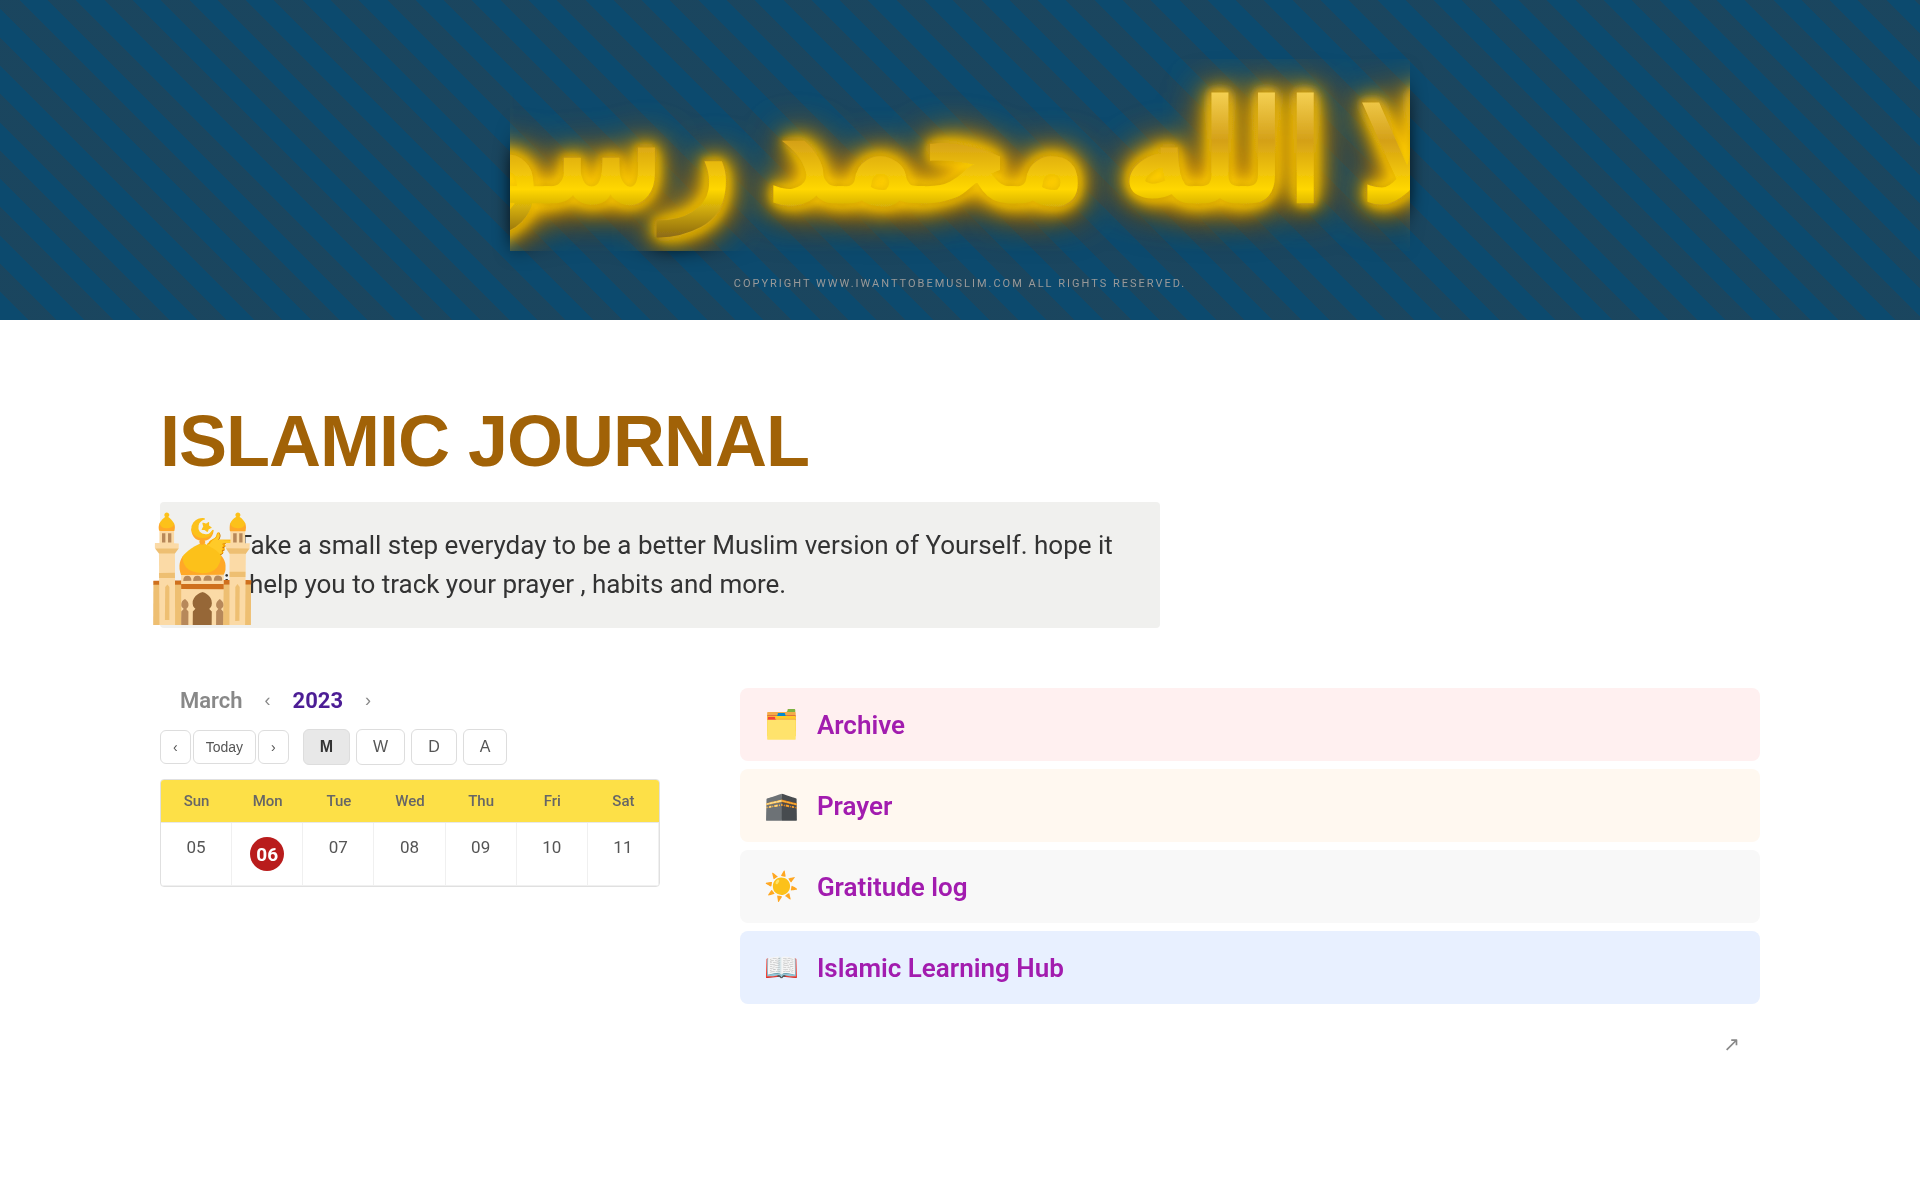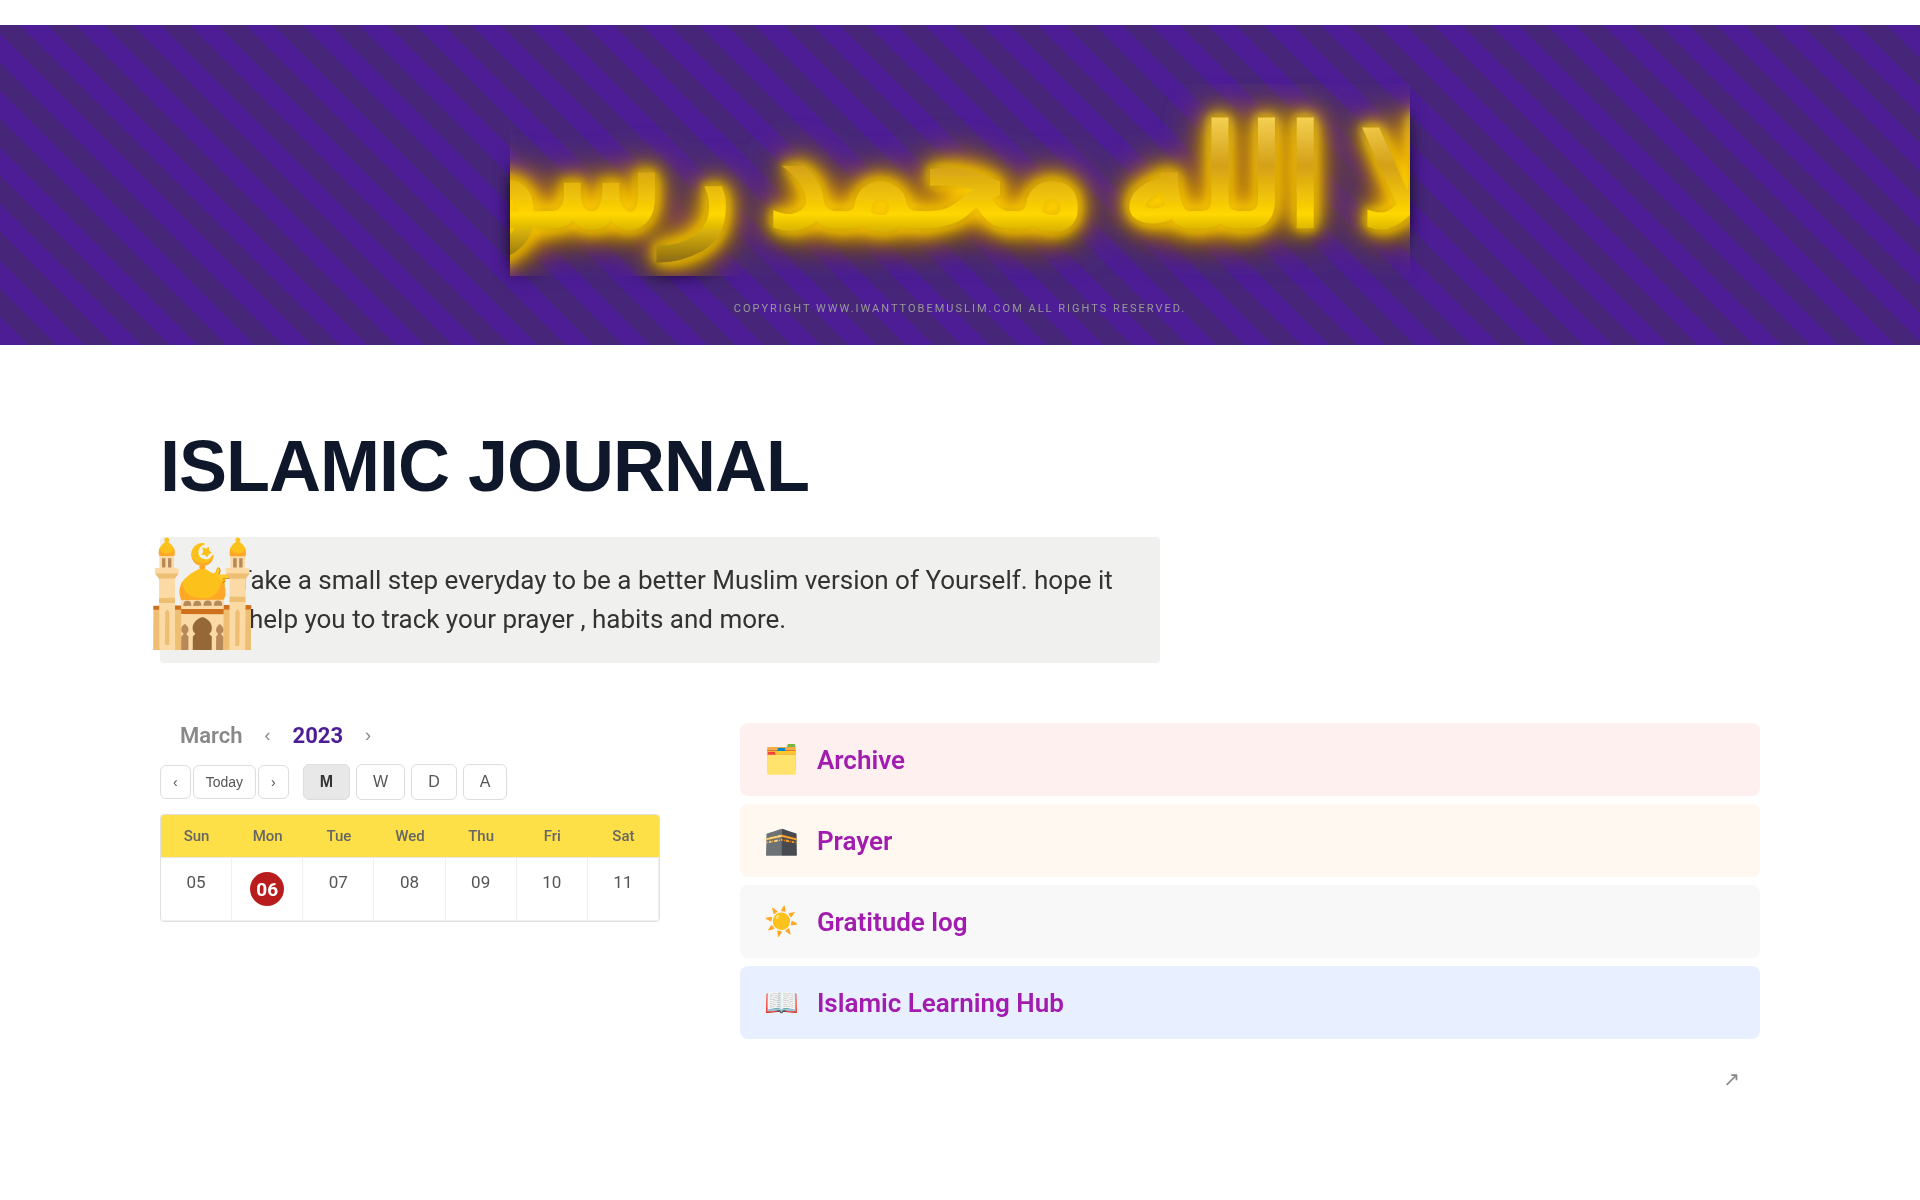--- a/index.html
+++ b/index.html
@@ -8,27 +8,26 @@
       background: #ffffff;
       width: 1920px;
       min-height: 1200px;
       overflow-x: hidden;
     }
 
     
     .header-banner {
       width: 100%;
       height: 320px;
-      background: #4c1d95;
+      background: #0c4a6e;
       position: relative;
       overflow: hidden;
       display: flex;
       align-items: center;
       justify-content: center;
-      margin-top: 25px;
     }
 
     .header-banner::before {
       content: '';
       position: absolute;
       top: 0; left: 0; right: 0; bottom: 0;
       background: repeating-linear-gradient(
         45deg,
         transparent,
         transparent 20px,
@@ -76,23 +75,23 @@
 
     
     .main-content {
       padding: 80px 160px 60px 160px;
       position: relative;
     }
 
     .page-title {
       font-size: 72px;
       font-weight: 900;
-      color: #0f172a;
+      color: #a16207;
       letter-spacing: -1px;
-      margin-bottom: 30px;
+      margin-bottom: 20px;
       font-family: -apple-system, BlinkMacSystemFont, 'Segoe UI', sans-serif;
     }
 
     .subtitle-box {
       background: #f0f0ee;
       padding: 24px 44px;
       border-radius: 4px;
       margin-bottom: 60px;
       max-width: 1000px;
     }

